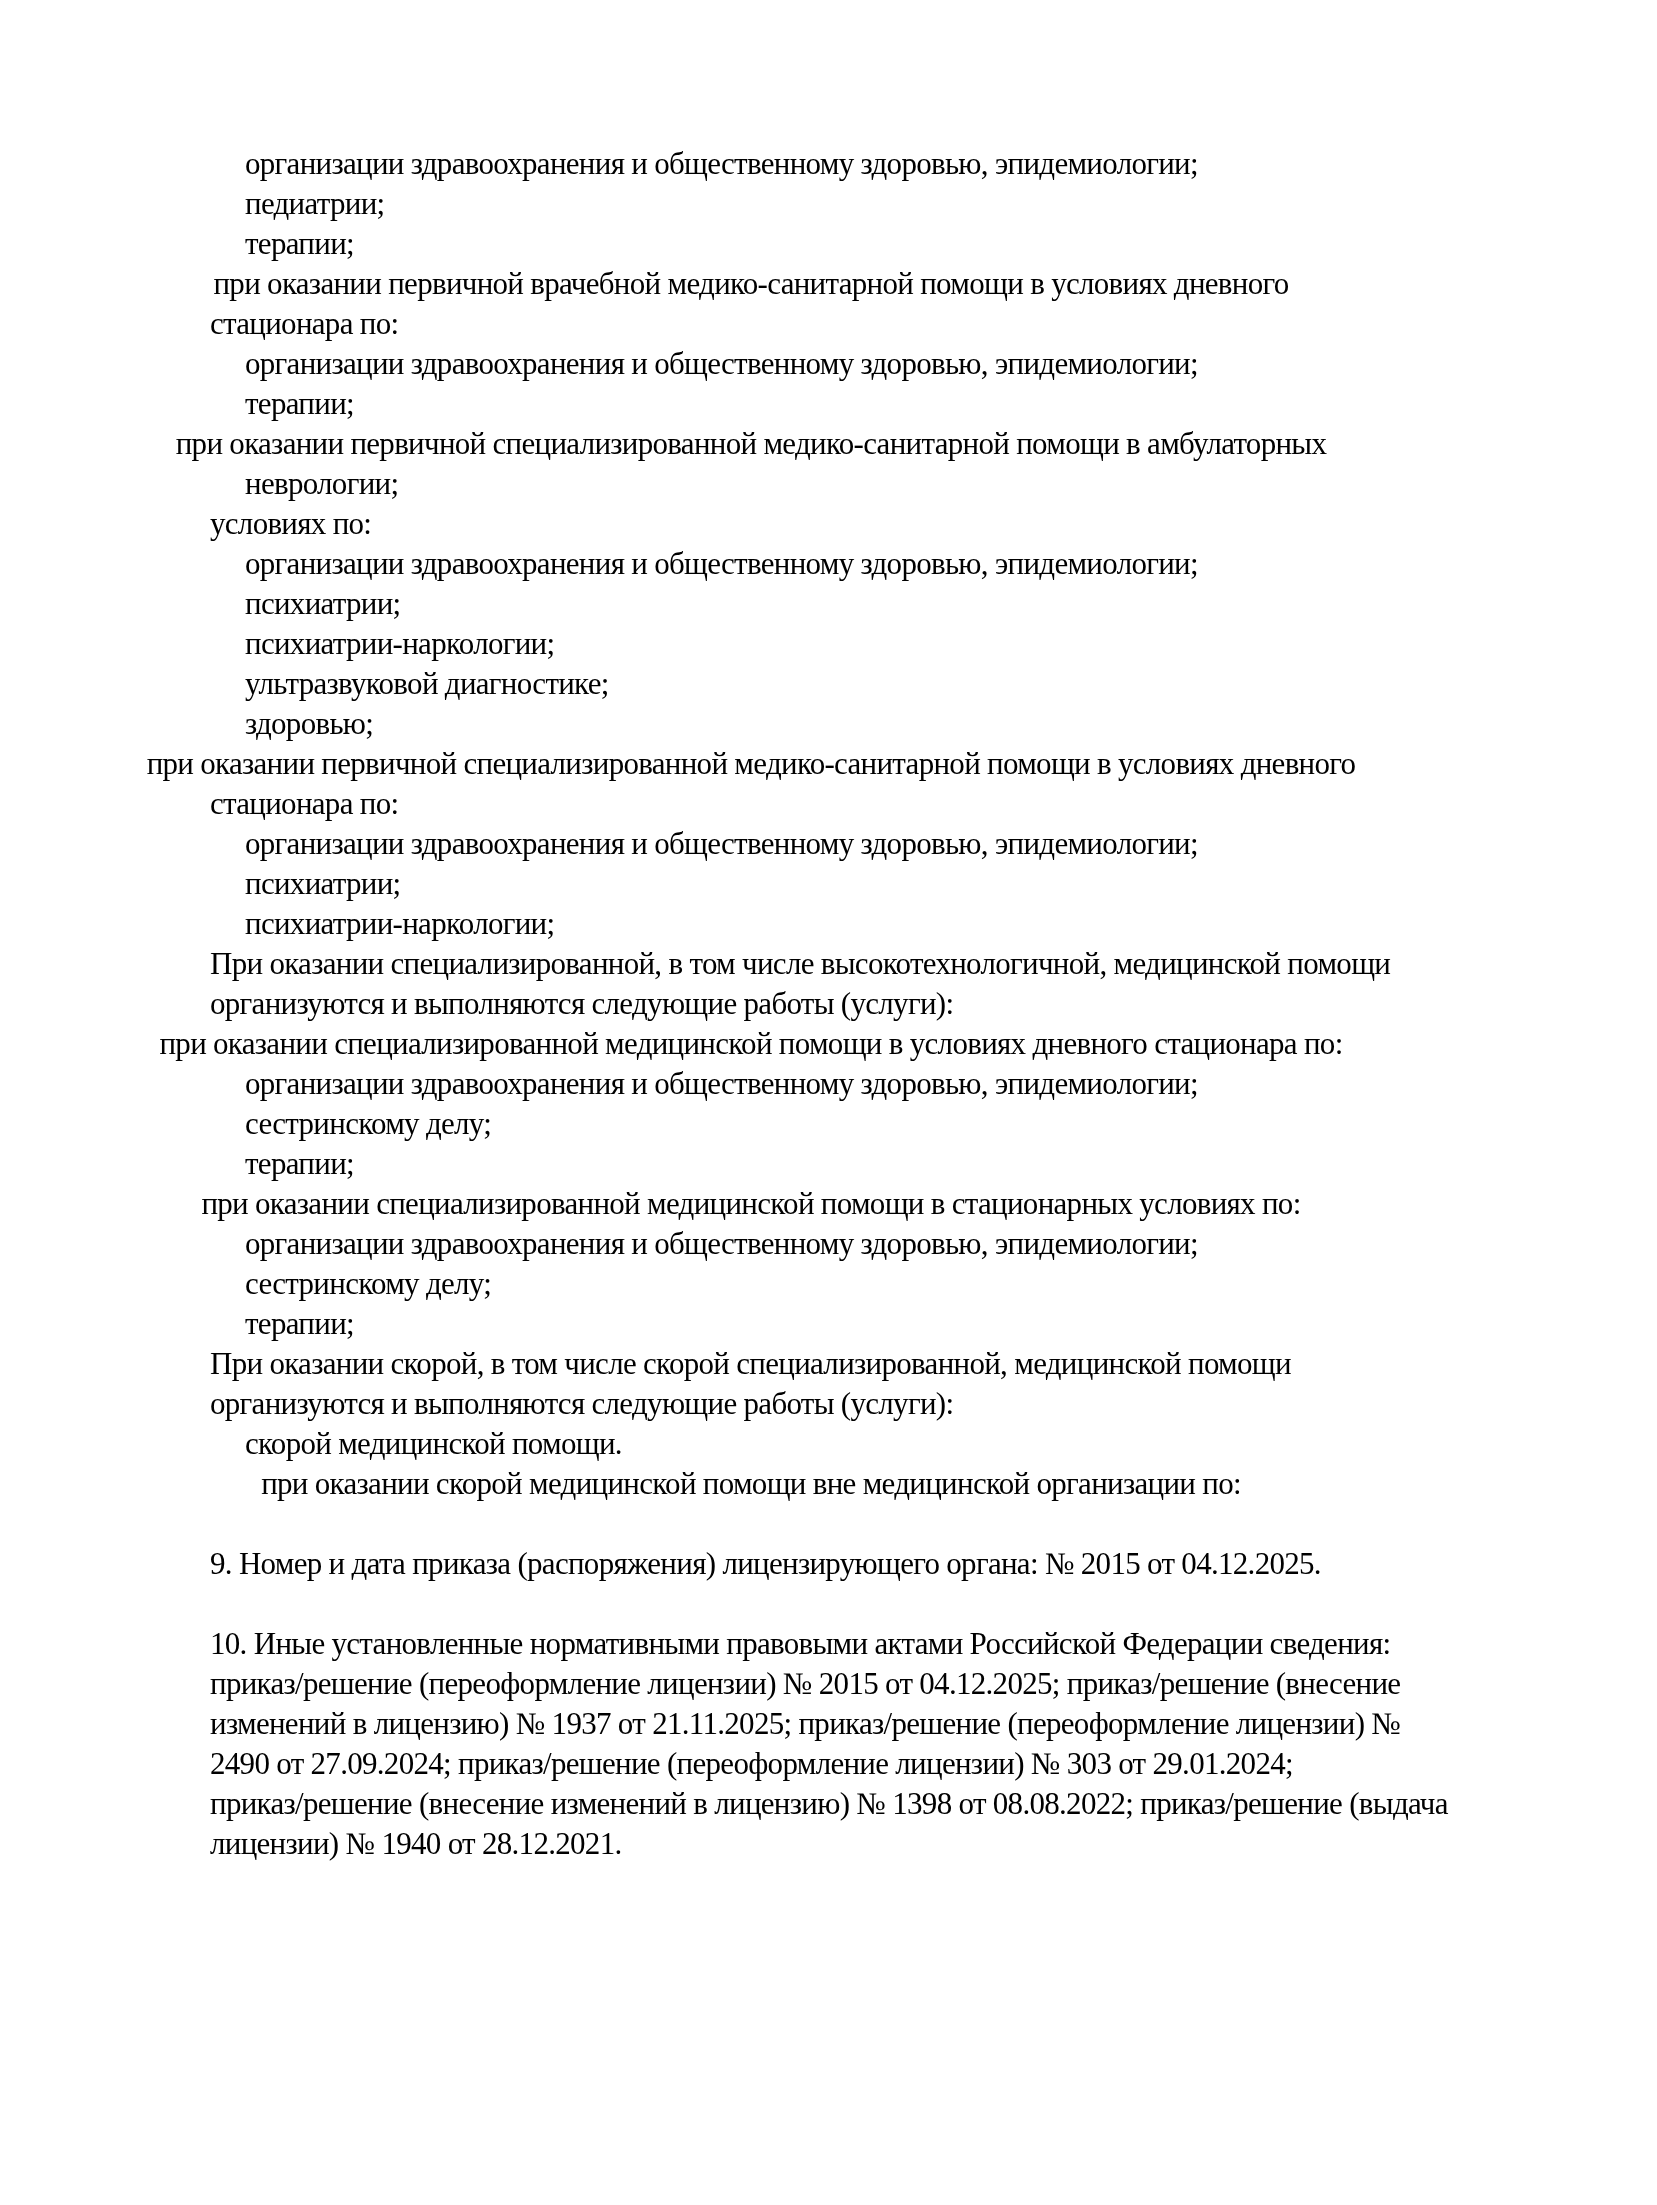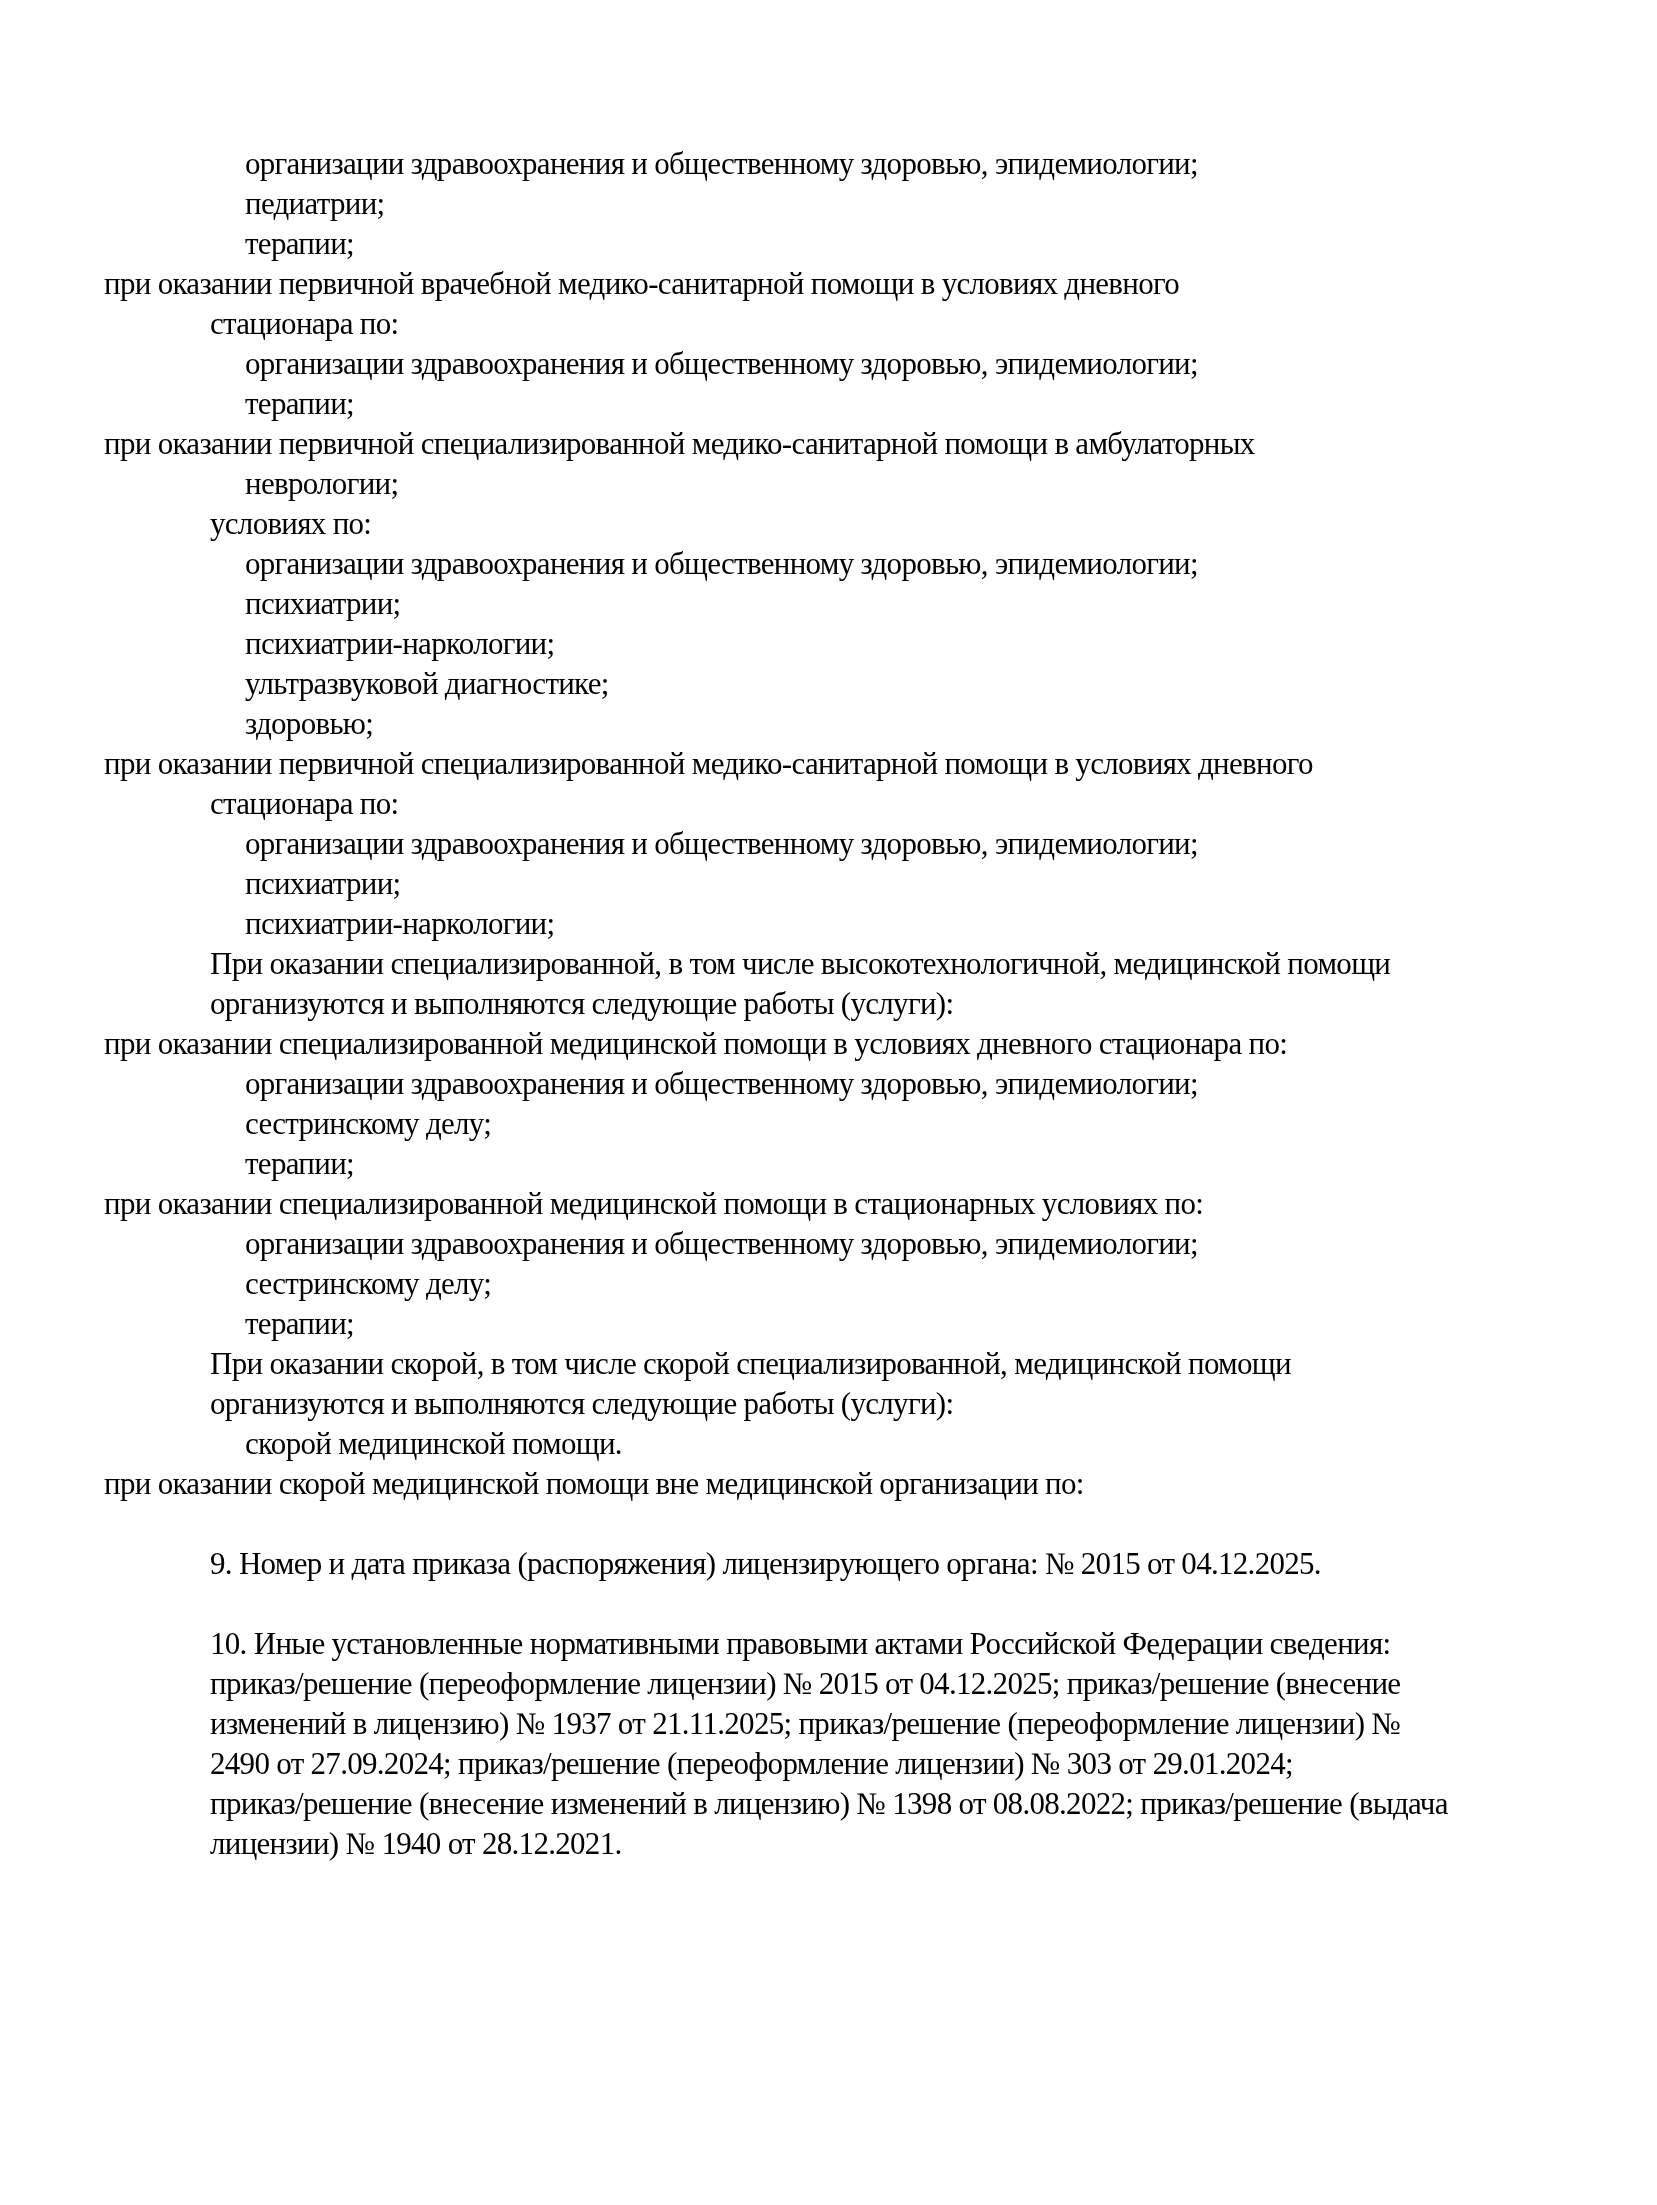--- a/index.html
+++ b/index.html
@@ -25,21 +25,21 @@
   }
   .line {
     height: 40px;
     line-height: 40px;
     font-size: 31px;
     letter-spacing: -0.7px;
     white-space: pre;
     color: #000000;
   }
   .indent-0 { padding-left: 194px; }
-  .indent-1 { padding-left: 88px; }
+  .indent-1 { padding-left: 88px; text-align: center; }
   .indent-2 { padding-left: 229px; }
 </style>
 </head>
 <body>
 
 <div class="page">
   <div class="text-block">
       <div class="line indent-2">организации здравоохранения и общественному здоровью, эпидемиологии;</div>
       <div class="line indent-2">педиатрии;</div>
       <div class="line indent-2">терапии;</div>

